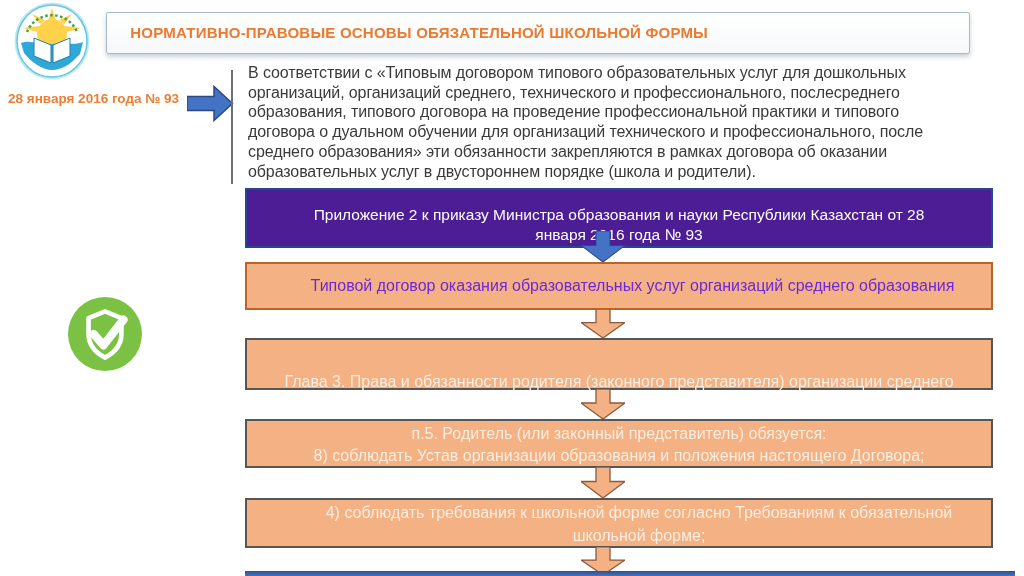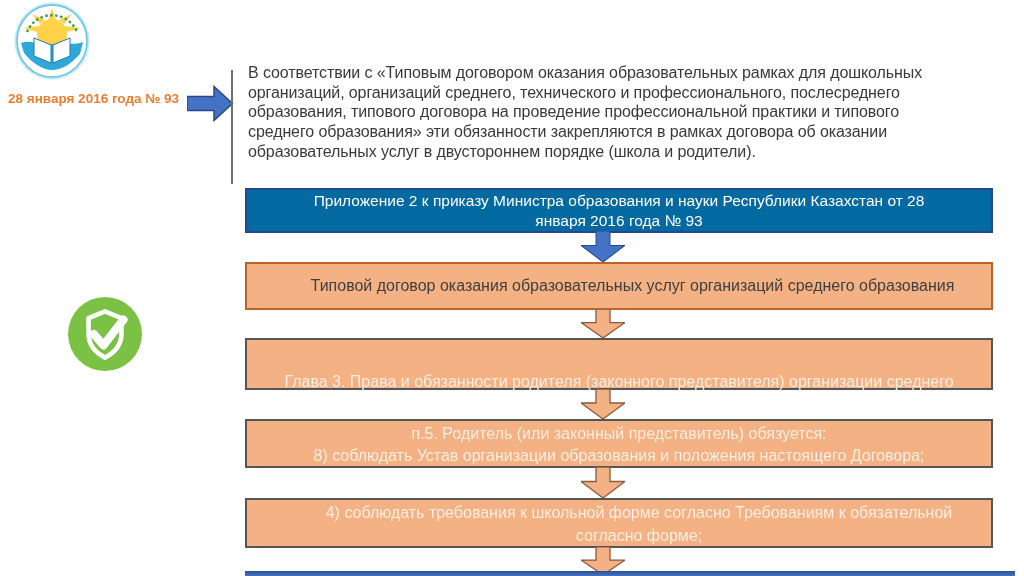--- a/index.html
+++ b/index.html
@@ -23,24 +23,24 @@
   .arrow-right{position:absolute;left:187px;top:85px;width:47px;height:37px;}
   .vdivider{position:absolute;left:231px;top:70px;width:2px;height:114px;background:#6f6f6f;}
   .shield{position:absolute;left:67px;top:296px;width:76px;height:76px;}
 
   
   .intro{position:absolute;left:248px;top:63px;color:#3a3a3a;
          font-size:16px;line-height:19.7px;letter-spacing:-0.1px;white-space:nowrap;}
 
   
   .box{position:absolute;left:245px;width:748px;box-sizing:border-box;text-align:center;}
-  .blue-box{top:188px;height:45px;background:#0369a1;border:2px solid #24478F;
-            color:#fff;font-size:15.5px;line-height:20px;padding-top:1px;}
+  .blue-box{top:188px;height:60px;background:#4c1d95;border:2px solid #24478F;
+            color:#fff;font-size:15.5px;line-height:20px;padding-top:15px;}
   .step{background:#F4B183;color:#FBEDE0;font-size:16px;}
-  .step1{top:262px;height:48px;border:2px solid #BC6427;color:#404040;padding-left:27px;}
+  .step1{top:262px;height:48px;border:2px solid #BC6427;color:#6d28d9;padding-left:27px;}
   .step1 .ln{line-height:44px;}
   .step2{top:338px;height:52px;border:2px solid #565656;padding-top:2px;}
   .step2 .ln{line-height:23px;margin-top:28px;}
   .step3{top:419px;height:49px;border:2px solid #565656;padding-top:2px;}
   .step3 .ln{line-height:21.5px;text-align:center;}
   .step4{top:498px;height:50px;border:2px solid #565656;padding-top:2px;}
   .step4 .ln{line-height:22.5px;padding-left:40px;}
 
   
   .darr{position:absolute;left:581px;width:44px;}
@@ -70,35 +70,39 @@
         <polygon points="10,27 24,31 26,25"></polygon>
         <polygon points="68,27 54,31 52,25"></polygon>
       </g>
       <path d="M8,42 C18,38 28,45 39,43 C50,41 60,45 70,41 L67,53 C57,64 48,69 39,69 C30,69 19,62 11,52 Z" fill="#2FA8D8"></path>
       <path d="M21,37 L38,44 L38,62 L21,55 Z" fill="#ffffff" stroke="#1C7FAE" stroke-width="1"></path>
       <path d="M57,37 L40,44 L40,62 L57,55 Z" fill="#ffffff" stroke="#1C7FAE" stroke-width="1"></path>
       <path d="M14,31 A 27,27 0 0 1 64,31" fill="none" stroke="#3FA23F" stroke-width="2.5" stroke-dasharray="2.5,2.5"></path>
     </svg>
   </div>
 
+  <div class="title-bar">
+    <span>НОРМАТИВНО-ПРАВОВЫЕ ОСНОВЫ ОБЯЗАТЕЛЬНОЙ ШКОЛЬНОЙ ФОРМЫ</span>
+  </div>
 
   <div class="order-label">
     <div>28 января 2016 года № 93</div>
   </div>
 
   <svg class="arrow-right" viewBox="0 0 47 37" preserveAspectRatio="none">
     <polygon points="0,11.5 27,11.5 27,1.5 45.5,18.5 27,35.5 27,25.5 0,25.5" fill="#4472C4" stroke="#2A4A86" stroke-width="1.5"></polygon>
   </svg>
 
   <div class="vdivider"></div>
 
   <div class="intro">
-    <div>В соответствии с «Типовым договором оказания образовательных рамках для дошкольных</div>
+    <div>В соответствии с «Типовым договором типового образовательных услуг для дошкольных</div>
     <div>организаций, организаций среднего, технического и профессионального, послесреднего</div>
     <div>образования, типового договора на проведение профессиональной практики и типового</div>
+    <div>договора о дуальном обучении для организаций технического и профессионального, после</div>
     <div>среднего образования» эти обязанности закрепляются в рамках договора об оказании</div>
     <div>образовательных услуг в двустороннем порядке (школа и родители).</div>
   </div>
 
   <div class="box blue-box">
     <div class="ln">Приложение 2 к приказу Министра образования и науки Республики Казахстан от 28</div>
     <div class="ln">января 2016 года № 93</div>
   </div>
 
   <svg class="darr darr-blue" viewBox="0 0 44 30" preserveAspectRatio="none">
@@ -126,21 +130,21 @@
     <div class="ln">п.5. Родитель (или законный представитель) обязуется:</div>
     <div class="ln">8) соблюдать Устав организации образования и положения настоящего Договора;</div>
   </div>
 
   <svg class="darr darr3" viewBox="0 0 44 30" preserveAspectRatio="none">
     <polygon points="15,0 29,0 29,14 44,14 22,30 0,14 15,14" fill="#F4B183" stroke="#8A5A3C" stroke-width="1.3"></polygon>
   </svg>
 
   <div class="box step step4">
     <div class="ln">4) соблюдать требования к школьной форме согласно Требованиям к обязательной</div>
-    <div class="ln">согласно форме;</div>
+    <div class="ln">школьной форме;</div>
   </div>
 
   <svg class="darr darr4" viewBox="0 0 44 30" preserveAspectRatio="none">
     <polygon points="15,0 29,0 29,14 44,14 22,30 0,14 15,14" fill="#F4B183" stroke="#8A5A3C" stroke-width="1.3"></polygon>
   </svg>
 
   <div class="next-strip"></div>
 
   <div class="shield">
     <svg viewBox="0 0 74 74" width="76" height="76">

